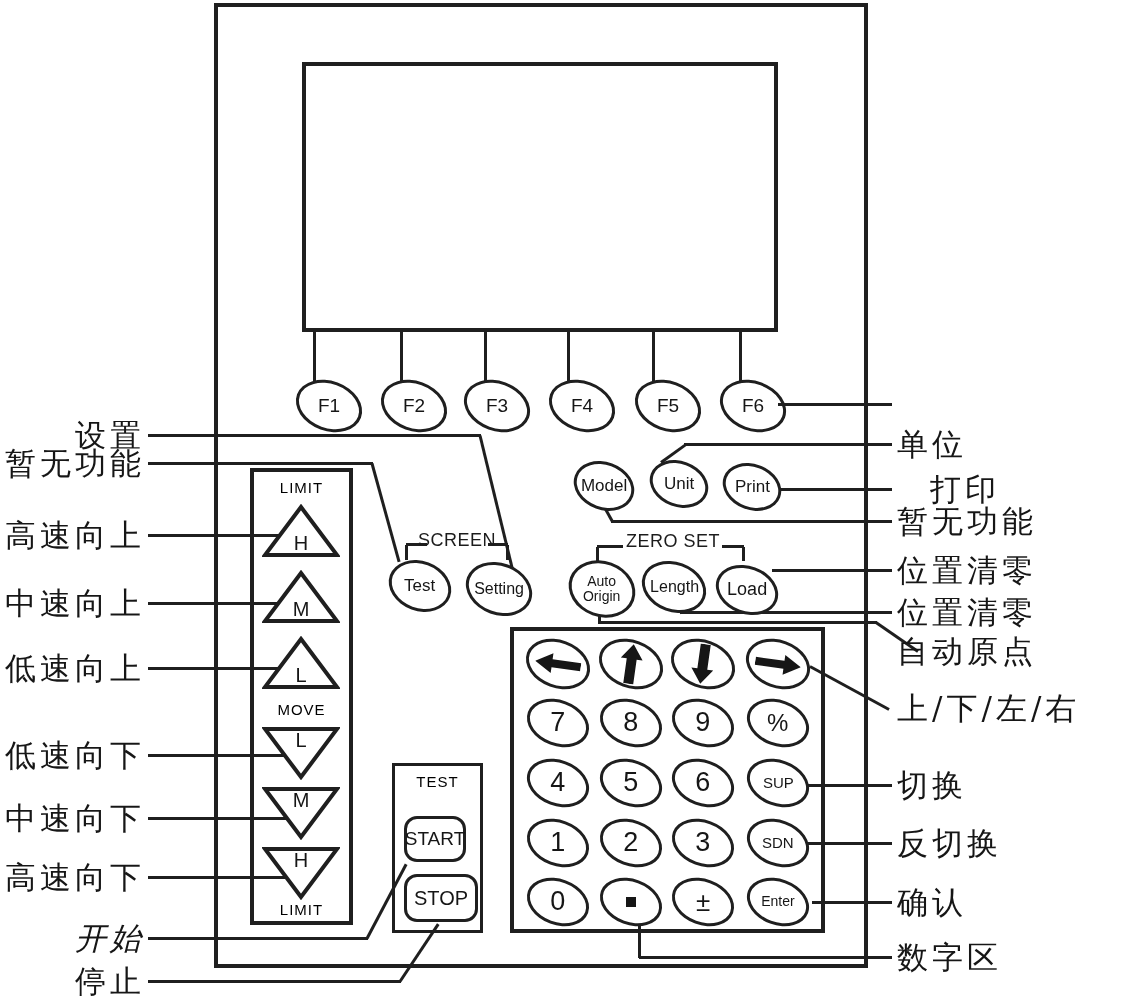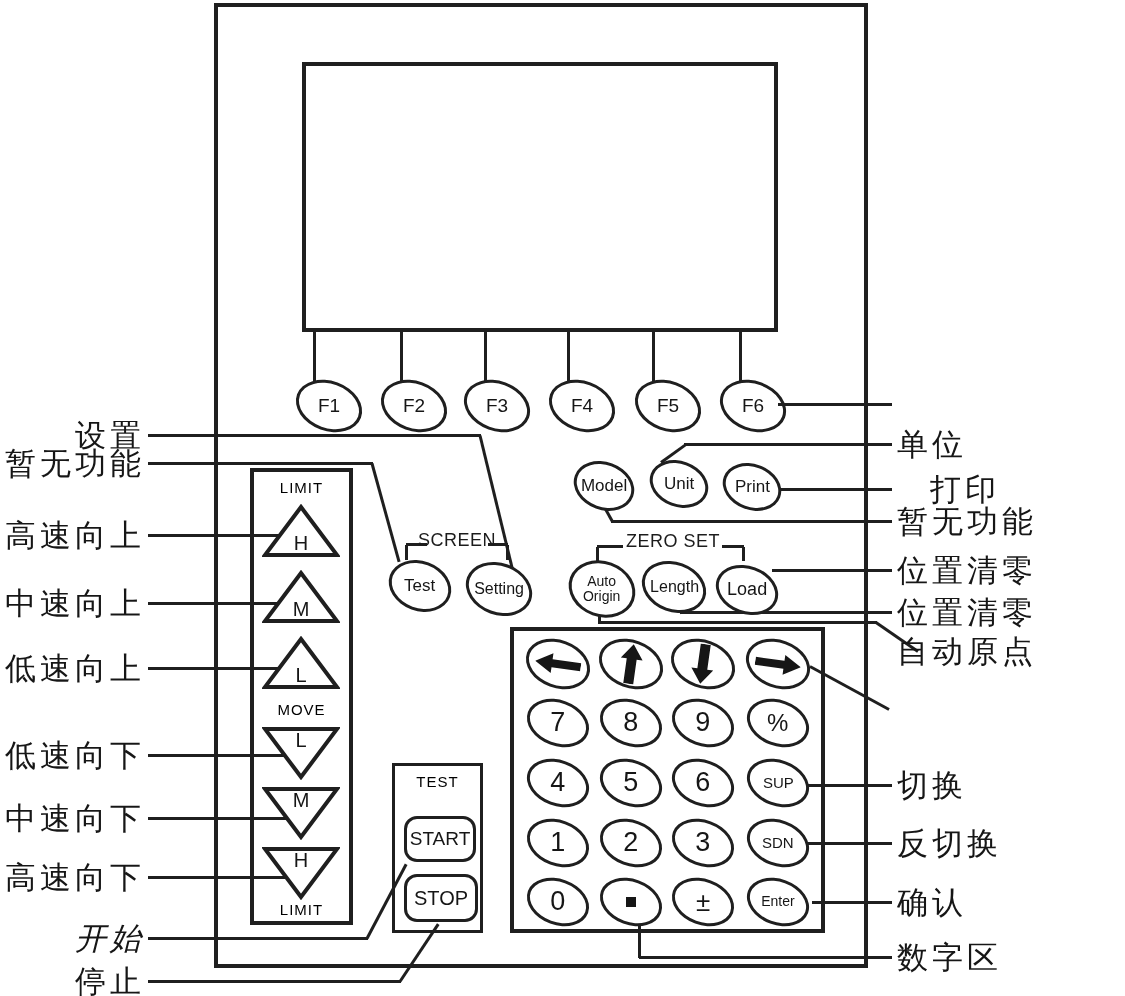--- a/index.html
+++ b/index.html
@@ -32,21 +32,21 @@
 
   <div class="box" style="left:302px;top:62px;width:476px;height:270px;"></div>
 
   <div class="box" style="left:250px;top:468px;width:103px;height:457px;"></div>
   <div class="boxtitle" style="left:250px;top:479px;width:103px;">LIMIT</div>
   <div class="boxtitle" style="left:250px;top:701px;width:103px;">MOVE</div>
   <div class="boxtitle" style="left:250px;top:901px;width:103px;">LIMIT</div>
 
   <div class="box" style="left:392px;top:763px;width:91px;height:170px;border-width:3px;"></div>
   <div class="boxtitle" style="left:392px;top:773px;width:91px;">TEST</div>
-  <div class="btn" style="left:404px;top:816px;width:72px;height:46px;">START</div>
+  <div class="btn" style="left:404px;top:816px;width:62px;height:46px;">START</div>
   <div class="btn" style="left:404px;top:874px;width:74px;height:48px;font-size:20px;">STOP</div>
 
   <div class="box" style="left:510px;top:627px;width:315px;height:306px;"></div>
 
   <div class="ln" style="left:405px;top:545px;width:3px;height:15px;"></div>
   <div class="ln" style="left:406px;top:543px;width:21px;height:3px;"></div>
   <div class="ln" style="left:488px;top:543px;width:20px;height:3px;"></div>
   <div class="ln" style="left:506px;top:545px;width:3px;height:15px;"></div>
   <div class="sect" style="left:407px;top:530px;width:100px;">SCREEN</div>
 
@@ -116,20 +116,21 @@
     <div class="ln" style="left: 772px; top: 568.5px; width: 120px; height: 3px;"></div>
     <div class="cjk right" style="top: 570px;">位置清零</div>
     <div class="ln" style="left: 673px; top: 600.5px; width: 14.2127px; height: 3px; transform-origin: 0px 50%; transform: rotate(50.7106deg);"></div>
     <div class="ln" style="left: 680px; top: 610.5px; width: 212px; height: 3px;"></div>
     <div class="cjk right" style="top: 612px;">位置清零</div>
     <div class="ln" style="left: 597.5px; top: 612px; width: 3px; height: 12px;"></div>
     <div class="ln" style="left: 599px; top: 620.5px; width: 278px; height: 3px;"></div>
     <div class="ln" style="left: 876px; top: 620.5px; width: 51.0392px; height: 3px; transform-origin: 0px 50%; transform: rotate(34.6242deg);"></div>
     <div class="cjk right" style="top: 651px;">自动原点</div>
     <div class="ln" style="left: 810px; top: 664.5px; width: 89.9444px; height: 3px; transform-origin: 0px 50%; transform: rotate(28.5596deg);"></div>
+    <div class="cjk right" style="top: 708px;">上/下/左/右</div>
     <div class="ln" style="left: 806px; top: 783.5px; width: 86px; height: 3px;"></div>
     <div class="cjk right" style="top: 785px;">切换</div>
     <div class="ln" style="left: 806px; top: 841.5px; width: 86px; height: 3px;"></div>
     <div class="cjk right" style="top: 843px;">反切换</div>
     <div class="ln" style="left: 812px; top: 900.5px; width: 80px; height: 3px;"></div>
     <div class="cjk right" style="top: 902px;">确认</div>
     <div class="ln" style="left: 637.5px; top: 924px; width: 3px; height: 34px;"></div>
     <div class="ln" style="left: 639px; top: 955.5px; width: 253px; height: 3px;"></div>
     <div class="cjk right" style="top: 957px;">数字区</div>
     <div class="tri" style="left: 262px; top: 504px; width: 78px; height: 54px;"><svg width="78" height="54" viewBox="0 0 78 54">

